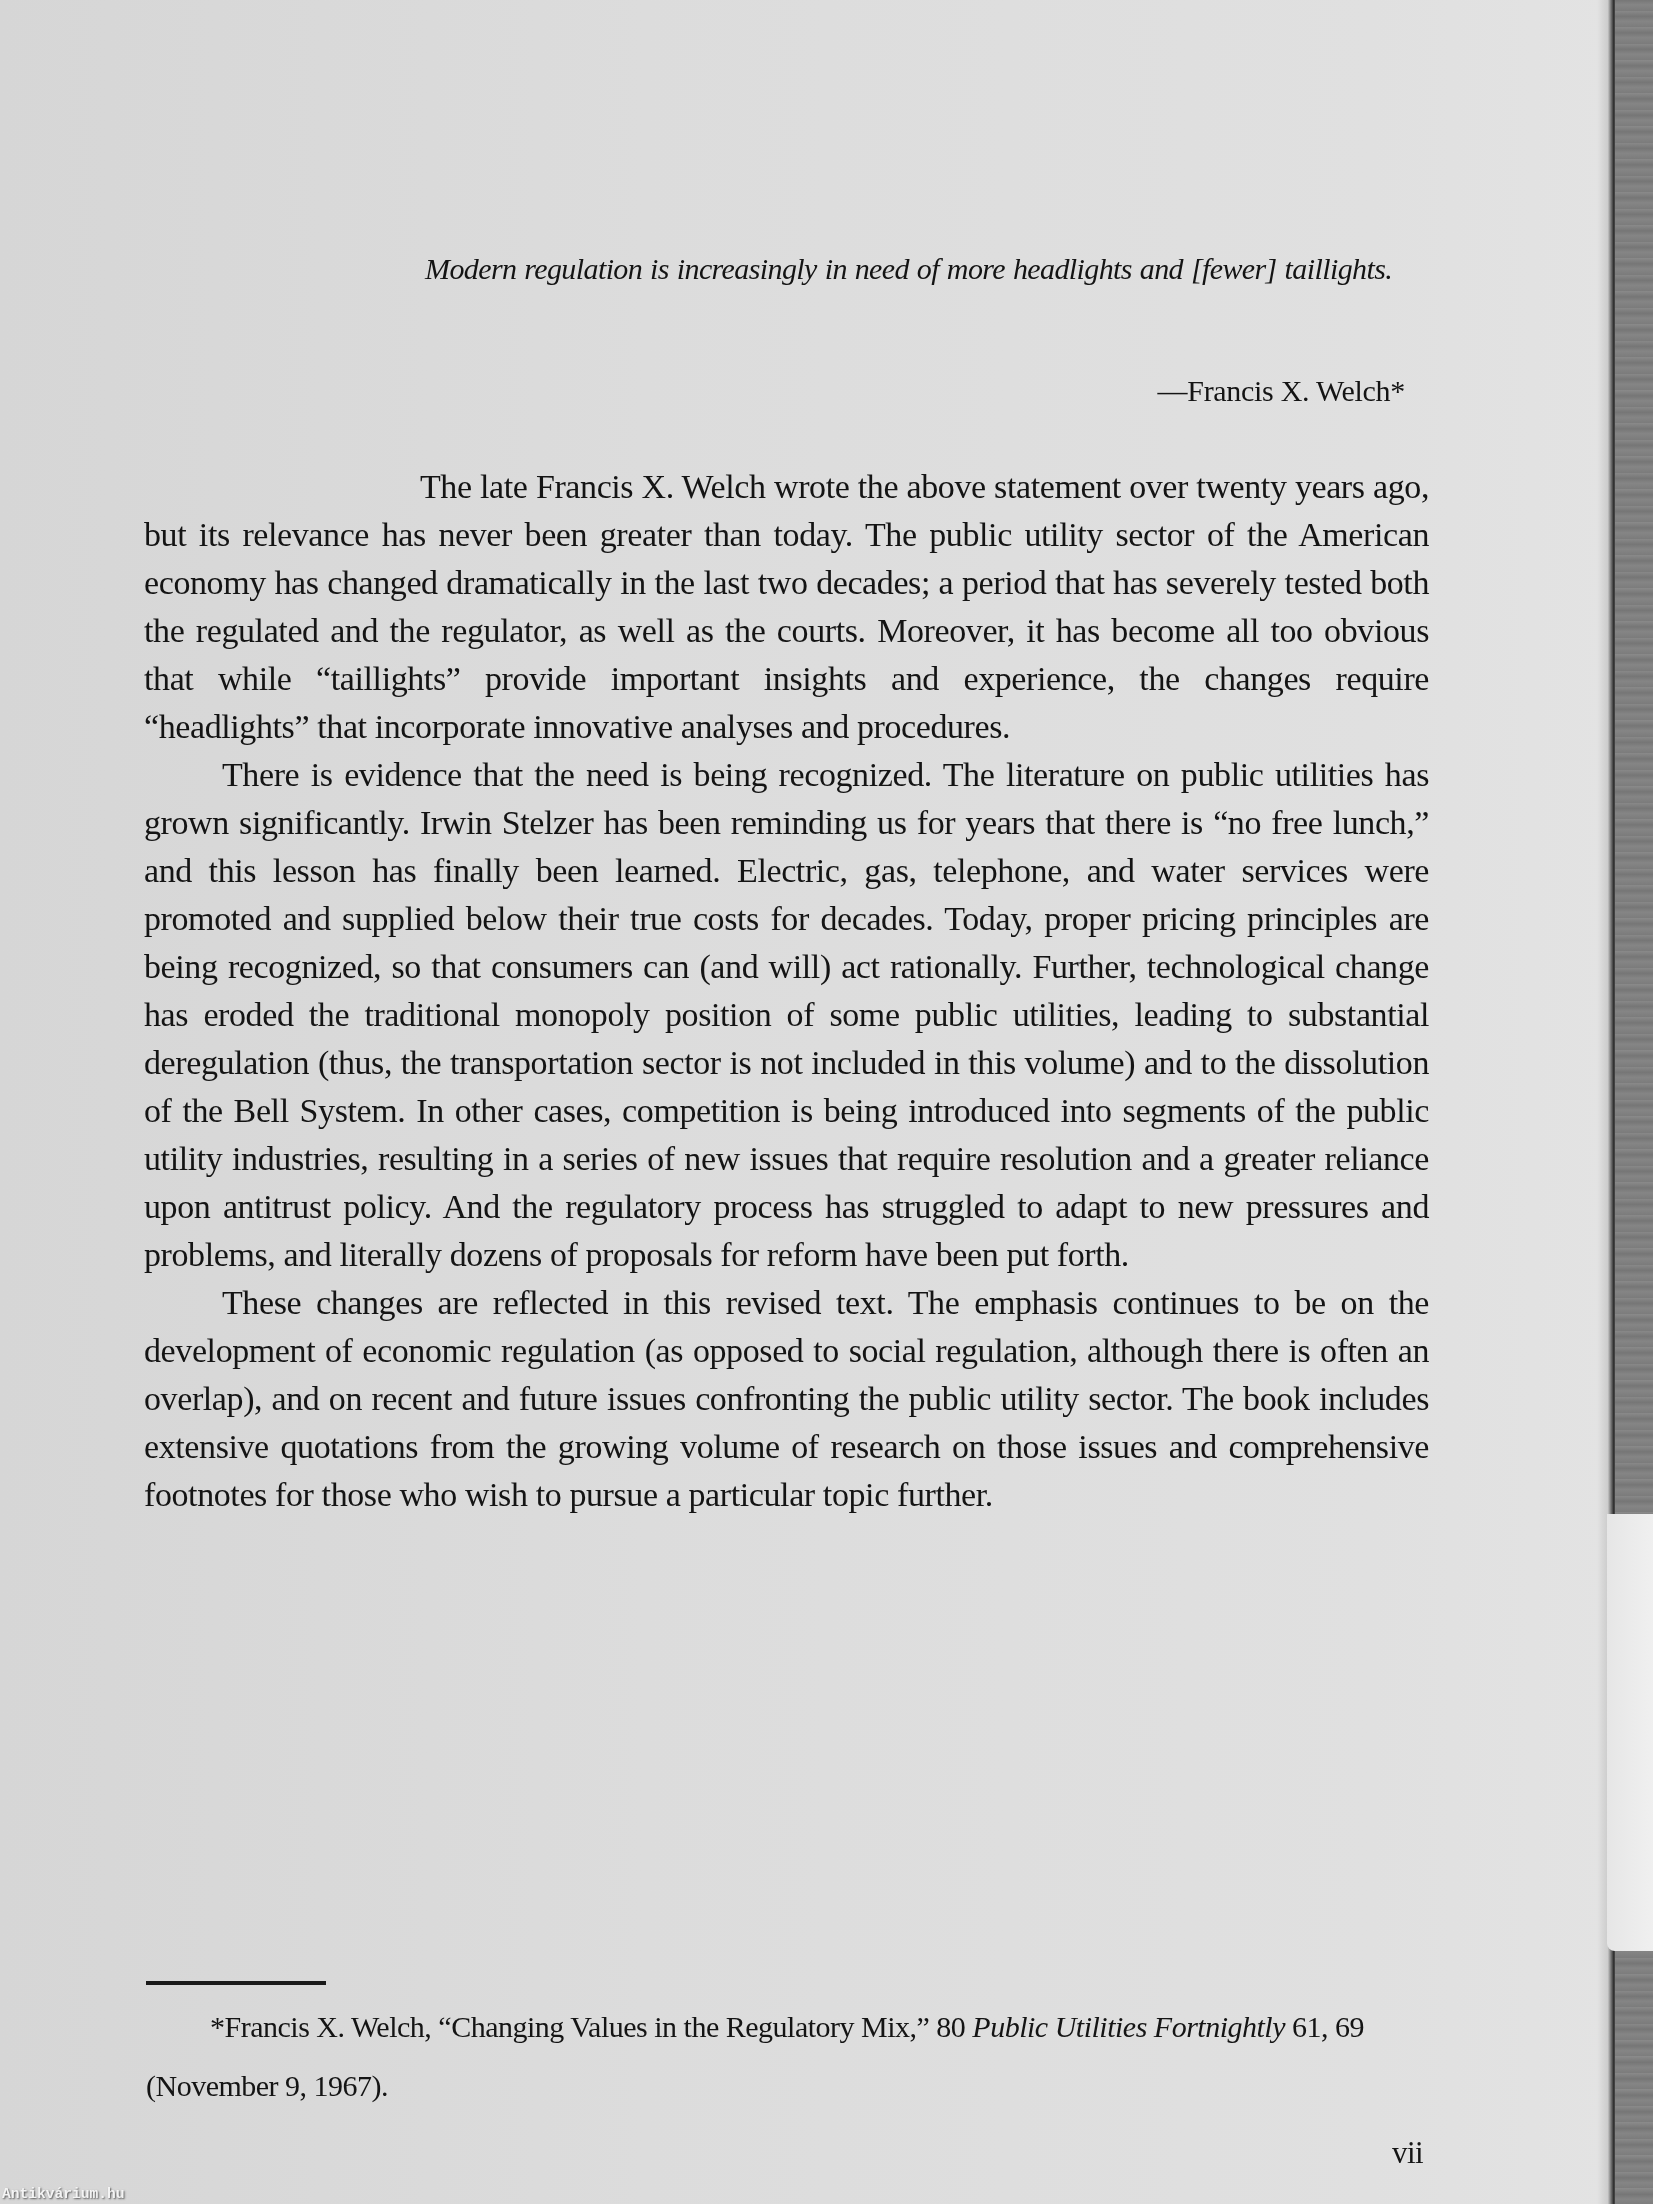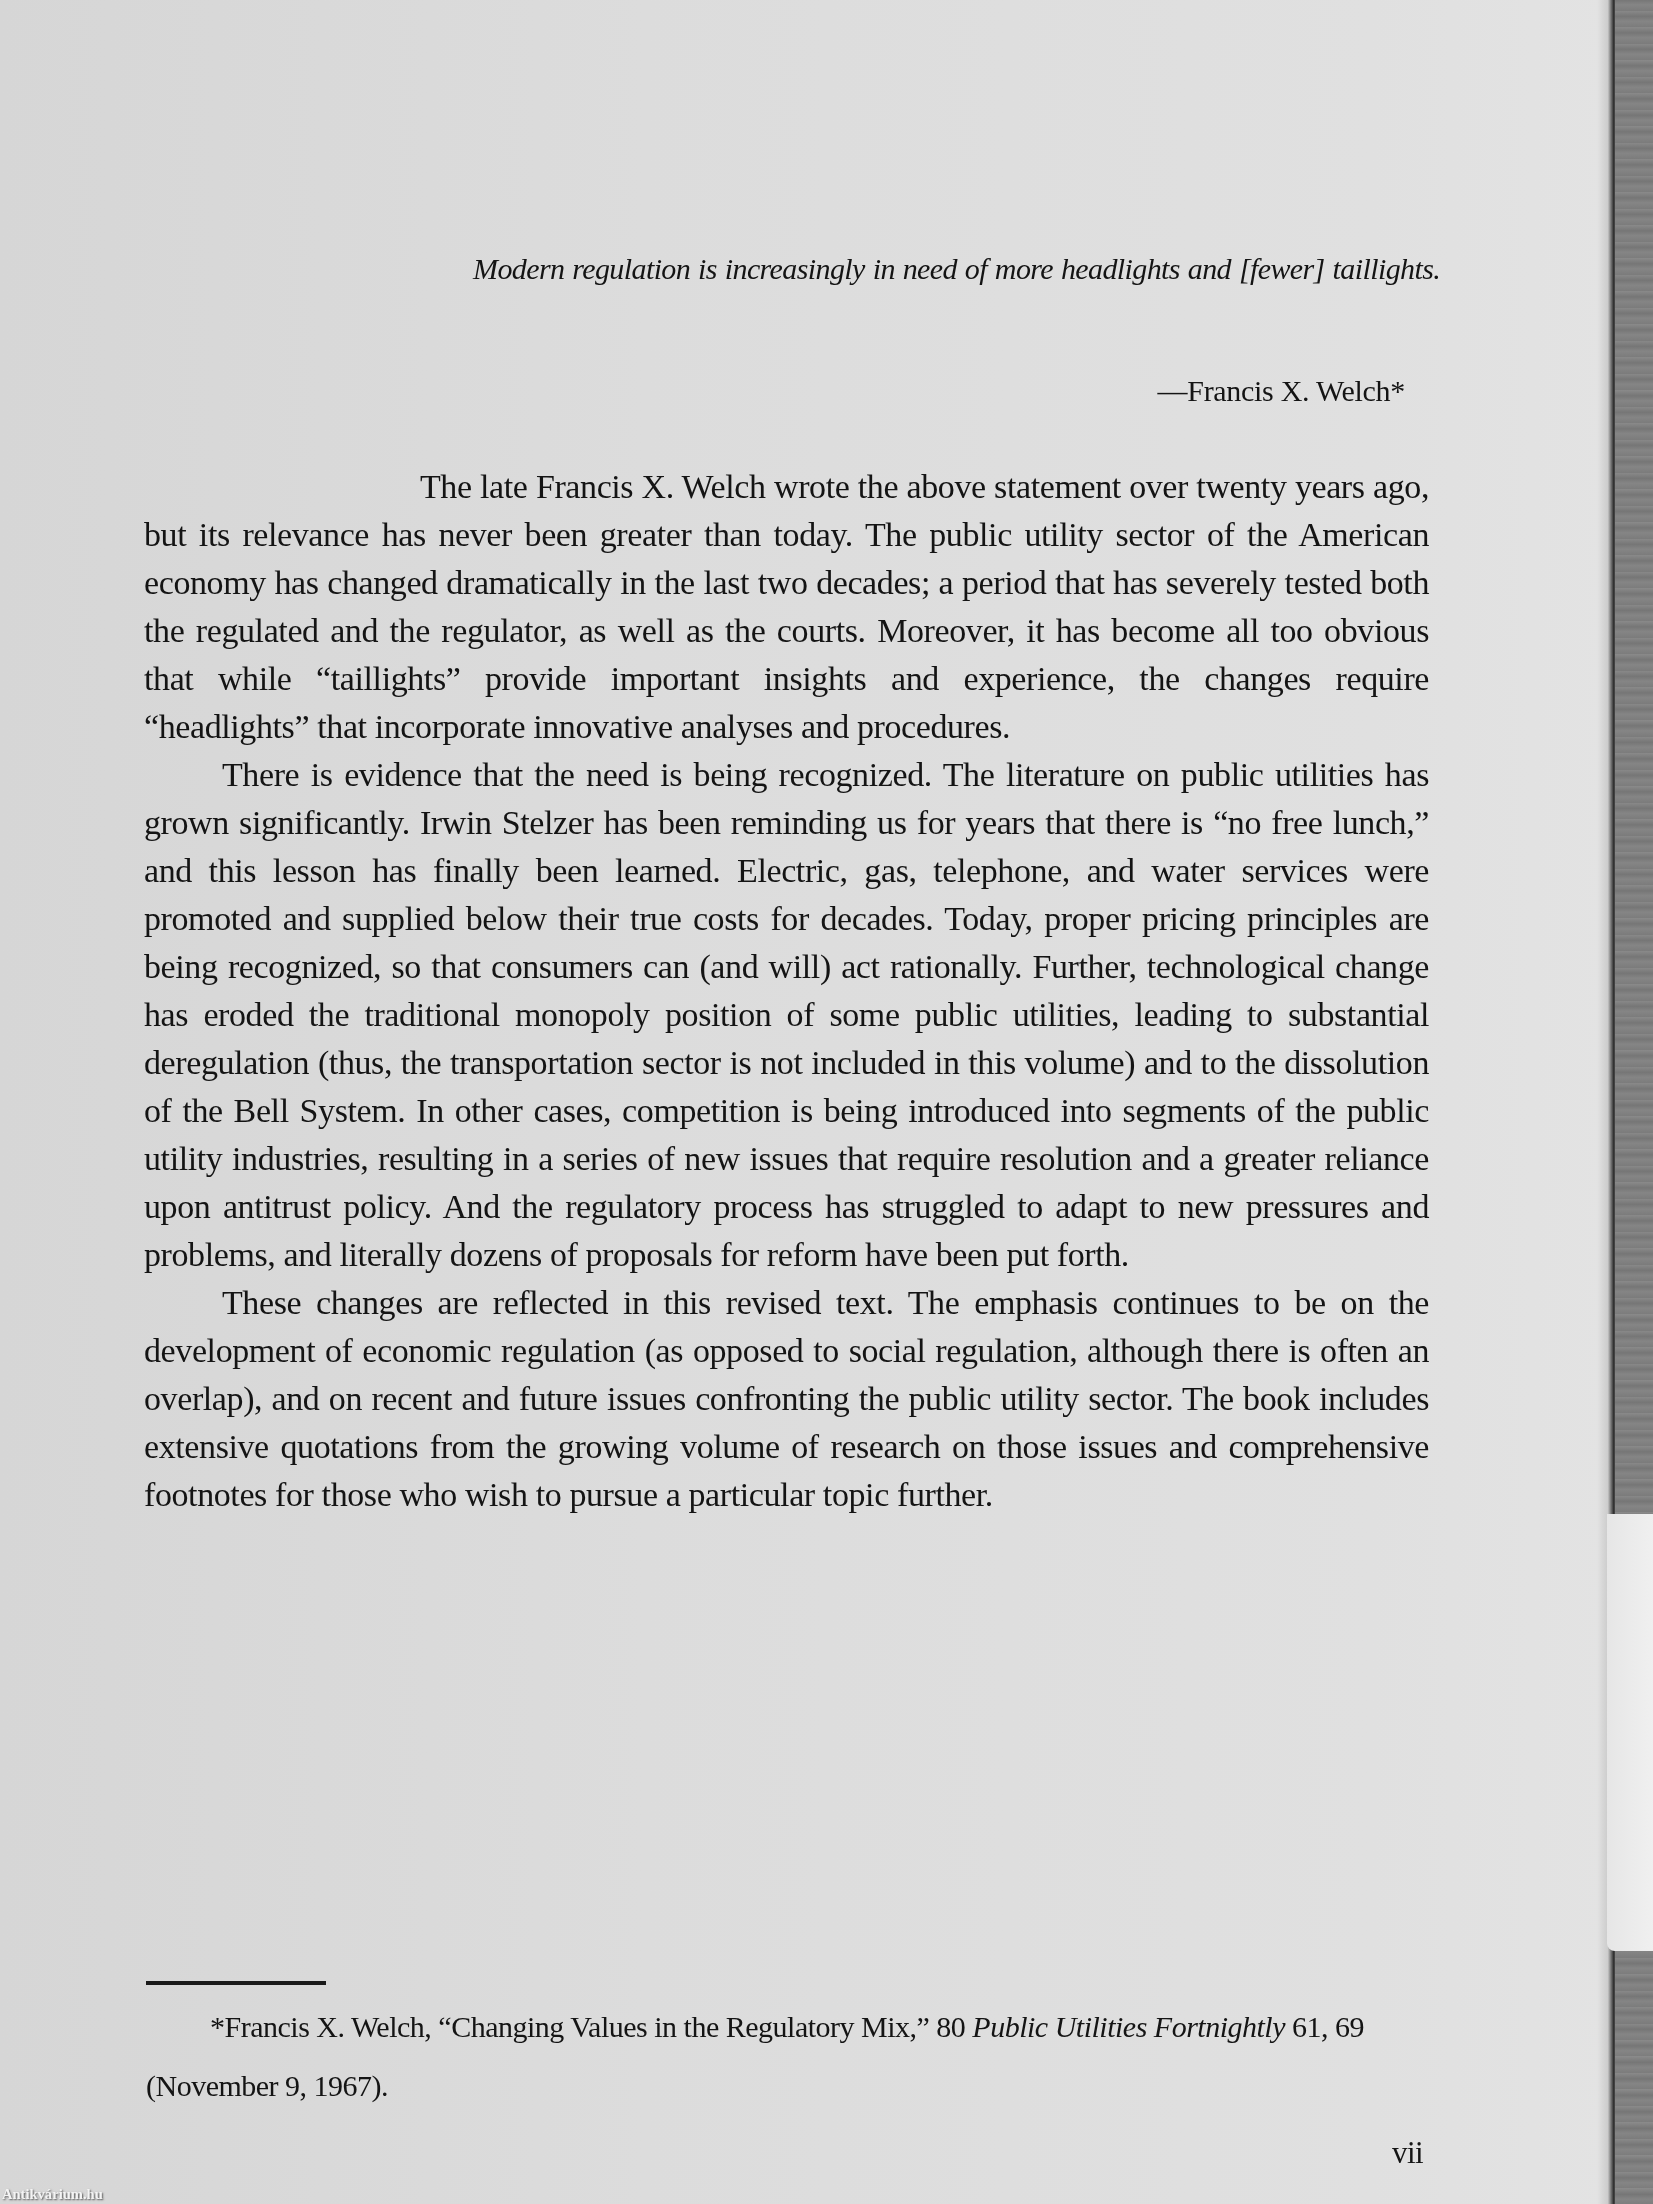--- a/index.html
+++ b/index.html
@@ -30,21 +30,20 @@
     position: absolute; left: 146px; top: 39px; margin: 0;
     font-family: "DejaVu Serif", "Liberation Serif", serif;
     font-weight: bold; font-size: 72px; letter-spacing: -1.9px; line-height: 1;
     color: #111;
   }
   .epigraph {
     position: absolute; left: 425px; top: 245px; width: 1003px;
     font-style: italic; font-size: 30px; line-height: 47px;
     text-align: justify; letter-spacing: -0.6px;
     word-spacing: 1px;
-    margin-left: 48px;
   }
   .epigraph-attrib {
     position: absolute; right: 208px; top: 374px;
     font-size: 30px; letter-spacing: -0.3px;
   }
   .body-text {
     position: absolute; left: 144px; top: 463px; width: 1285px;
     font-size: 34px; line-height: 48px; letter-spacing: -0.4px;
     text-align: justify; hyphens: manual;
   }
@@ -59,21 +58,21 @@
     font-size: 30px; line-height: 59px; letter-spacing: -0.5px;
     text-indent: 64px;
   }
   .footnote i { font-style: italic; }
   .page-number {
     position: absolute; left: 1392px; top: 2135px;
     font-size: 31px; font-weight: normal; letter-spacing: -0.5px;
   }
   .watermark {
     position: absolute; left: 1.9px; top: 2186px;
-    font-family: Liberation Serif, serif;
+    font-family: Liberation Mono, monospace;
     font-size: 14.6px; font-weight: bold; color: #f4f4f4;
     text-shadow: 1px 1px 1.9px #555;
   }
 </style>
 </head>
 <body>
 
 <div class="page">
 
   <div class="epigraph">Modern regulation is increasingly in need of more headlights and [fewer] taillights.</div>

